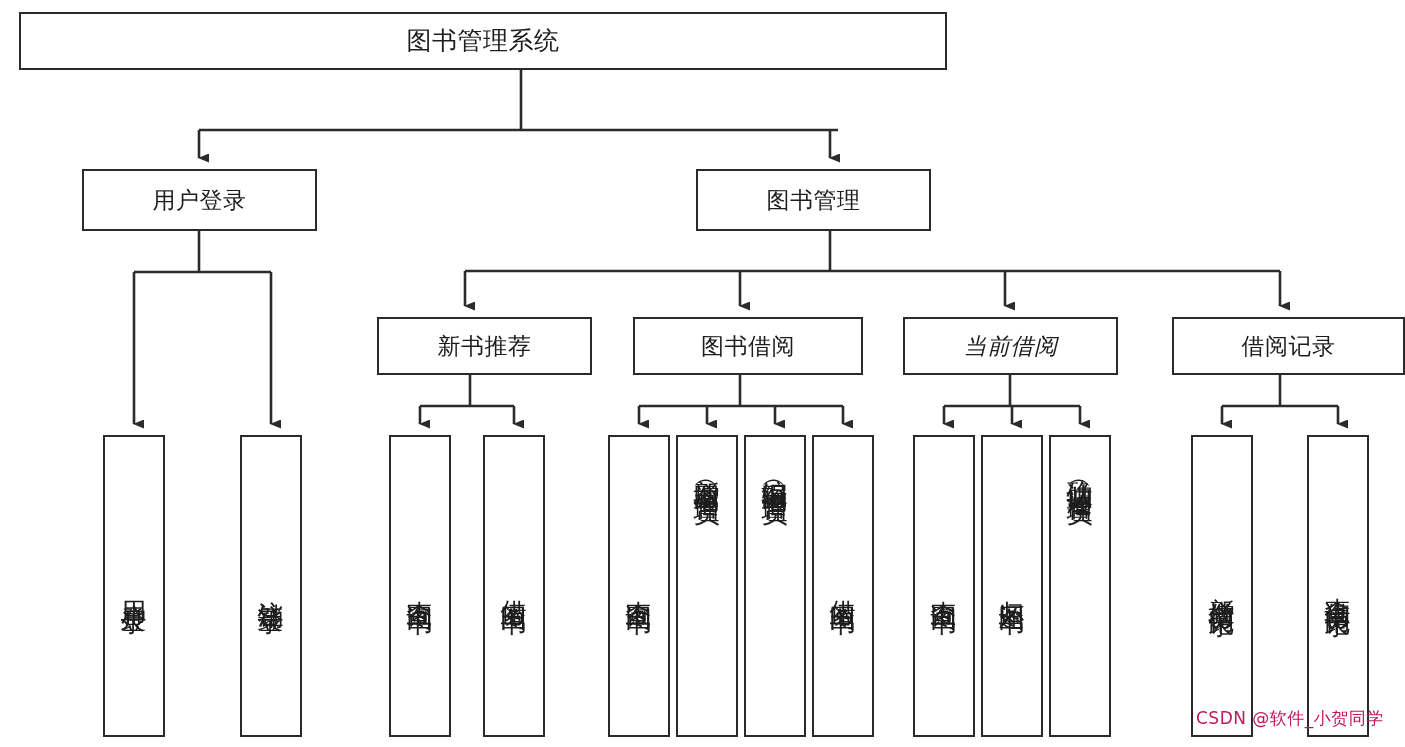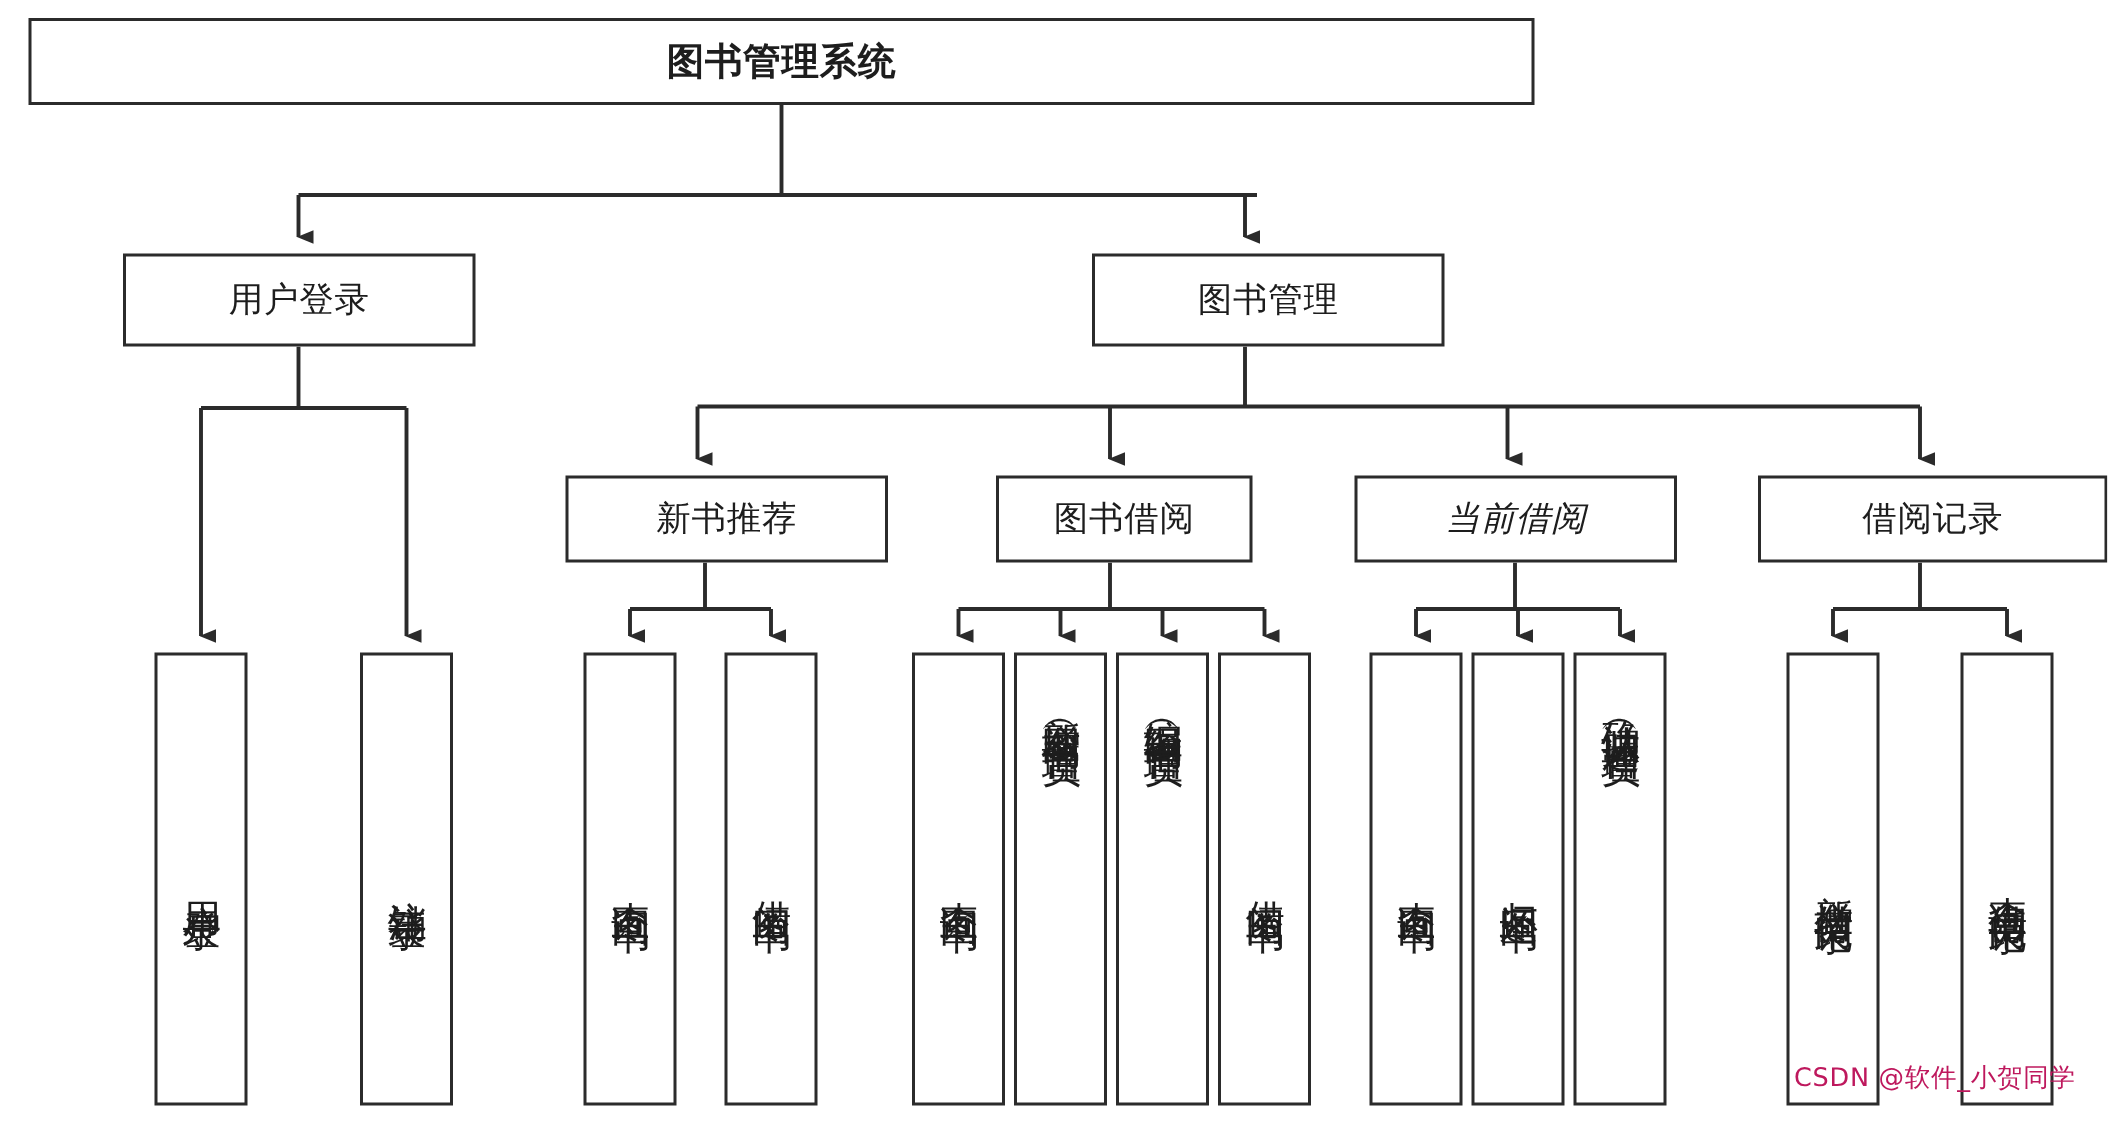--- a/index.html
+++ b/index.html
@@ -117,35 +117,35 @@
       <path d="M1012,406 L1012,424" marker-end="url(#arrowhead)"></path>
       <path d="M1080,406 L1080,424" marker-end="url(#arrowhead)"></path>
 
       <path d="M1280,375 L1280,406"></path>
       <path d="M1222,406 L1338,406"></path>
       <path d="M1222,406 L1222,424" marker-end="url(#arrowhead)"></path>
       <path d="M1338,406 L1338,424" marker-end="url(#arrowhead)"></path>
     </g>
   </svg>
 
-  <div class="node-box lvl0" style="left:19px; top:12px; width:1004px; height:58px;font-weight:bold;">
+  <div class="node-box lvl0" style="left:19px; top:12px; width:928px; height:58px;">
     <span class="node-label">图书管理系统</span>
   </div>
 
   <div class="node-box lvl1" style="left:82px; top:169px; width:235px; height:62px;">
     <span class="node-label">用户登录</span>
   </div>
-  <div class="node-box lvl1" style="left:728px; top:169px; width:235px; height:62px;">
+  <div class="node-box lvl1" style="left:696px; top:169px; width:235px; height:62px;">
     <span class="node-label">图书管理</span>
   </div>
 
   <div class="node-box lvl2" style="left:377px; top:317px; width:215px; height:58px;">
     <span class="node-label">新书推荐</span>
   </div>
-  <div class="node-box lvl2" style="left:633px; top:317px; width:171px; height:58px;margin-left:31px;">
+  <div class="node-box lvl2" style="left:633px; top:317px; width:230px; height:58px;">
     <span class="node-label">图书借阅</span>
   </div>
   <div class="node-box lvl2" style="left:903px; top:317px; width:215px; height:58px;font-style:italic;">
     <span class="node-label">当前借阅</span>
   </div>
   <div class="node-box lvl2" style="left:1172px; top:317px; width:233px; height:58px;">
     <span class="node-label">借阅记录</span>
   </div>
 
   <div class="node-box leaf short" style="left:103px; top:435px; width:62px; height:302px;">

